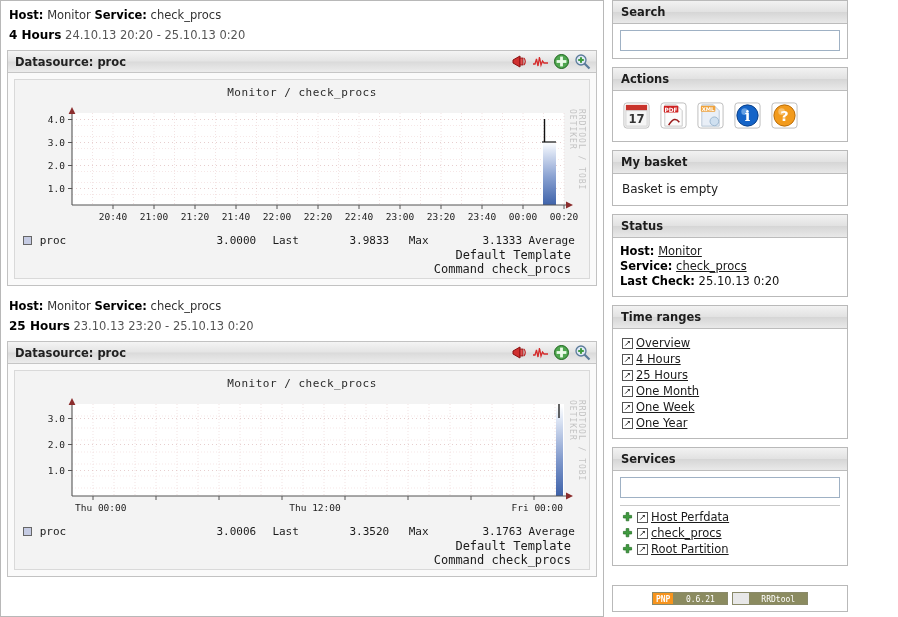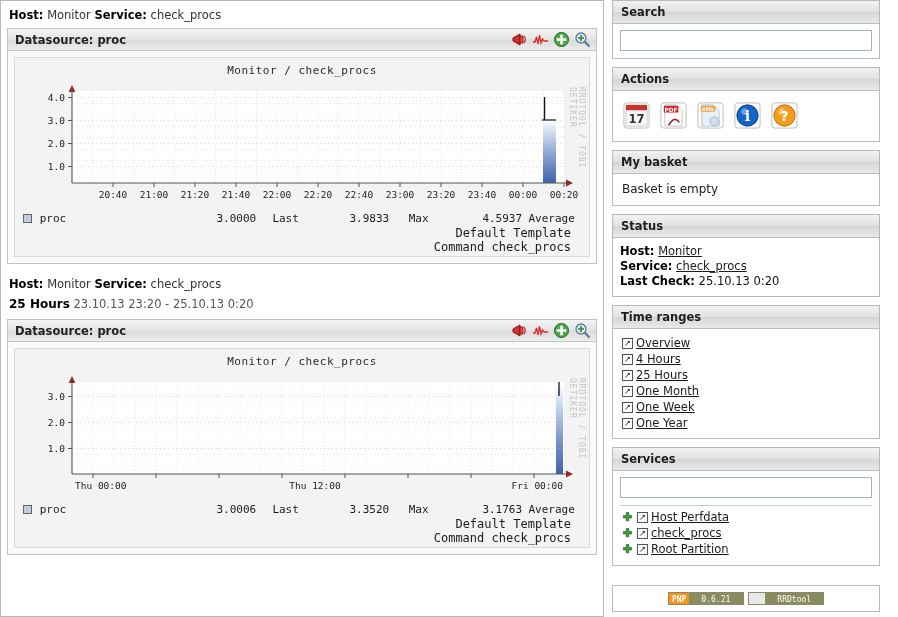--- a/index.html
+++ b/index.html
@@ -88,21 +88,21 @@
   .lg-lab { width: 62px; text-align: center; }
   .legend-foot {
     text-align: right; padding: 1px 10px 0 0; font-size: 12px;
     font-family: "DejaVu Sans Mono", "Liberation Mono", monospace;
   }
   .legend-foot div { line-height: 14px; }
 
   
   #right {
     position: absolute; left: 612px; top: 0;
-    width: 268px; height: 617px;
+    width: 236px; height: 617px;
   }
   .box {
     border: 1px solid #b9b9b9;
     background: #fff;
     margin-bottom: 8px;
   }
   .box-head {
     background: linear-gradient(to bottom, #f2f2f2 0%, #e2e2e2 48%, #d6d6d6 52%, #e9e9e9 100%);
     border-bottom: 1px solid #bcbcbc;
     font-weight: bold; font-size: 11.5px; color: #1d1d1d;
@@ -141,21 +141,21 @@
 
   .footer-box {
     border: 1px solid #b9b9b9; background: #fff;
     padding: 6px; display: flex; justify-content: center; gap: 4px; margin-top: 19px;
   }
   .badge {
     display: flex; height: 13px; font-family: "DejaVu Sans Mono","Liberation Mono",monospace;
     font-size: 8px; line-height: 13px; border: 1px solid #8a8a6a;
   }
   .badge .b-l { padding: 0 3px; font-weight: bold; }
-  .badge .b-r { padding: 0 12px; background: #8b8b60; color: #fff; min-width: 54px; text-align: left; }
+  .badge .b-r { padding: 0 12px; background: #8b8b60; color: #fff; min-width: 54px; text-align: center; }
   .badge.pnp .b-l { background: #f7941d; color: #fff; }
   .badge.rrd .b-l { background: #e8e8e8; color: #888; min-width: 16px; }
 
   
   #wm {
     position: absolute; right: 6px; bottom: 2px;
     text-align: right; user-select: none;
   }
   #wm .wm1 {
     font-family: "DejaVu Sans", sans-serif;
@@ -176,20 +176,24 @@
 <div id="page">
 
   <div id="left">
 
     <div class="graph-block">
       <div class="gb-title">
         <b>Host:</b>
         <span>Monitor</span>
         <b>Service:</b>
         <span>check_procs</span>
+      </div>
+      <div class="gb-range">
+        <b>4 Hours</b>
+        <span>24.10.13 20:20 - 25.10.13 0:20</span>
       </div>
 
       <div class="panel">
         <div class="panel-head">
           <span>Datasource: proc</span>
           <span class="panel-tools">
             <svg class="tool" viewBox="0 0 17 17">
               <path d="M2 7 L9 3 L9 14 L2 10 Z" fill="#d03030" stroke="#8a1010" stroke-width="1"></path>
               <rect x="9" y="5" width="3" height="7" fill="#e05050" stroke="#8a1010" stroke-width="0.8"></rect>
               <path d="M13 5 Q15.5 8.5 13 12" stroke="#c02020" stroke-width="1.2" fill="none"></path>
@@ -326,21 +330,21 @@
           </div>
 
           <div class="legend">
             <div class="legend-row1">
               <span class="lg-swatch"></span>
               <span class="lg-name">proc</span>
               <span class="lg-num">3.0000</span>
               <span class="lg-lab">Last</span>
               <span class="lg-num">3.9833</span>
               <span class="lg-lab">Max</span>
-              <span class="lg-num">4.5937</span>
+              <span class="lg-num">3.1333</span>
               <span class="lg-lab">Average</span>
             </div>
             <div class="legend-foot">
               <div>Default Template</div>
               <div>Command check_procs</div>
             </div>
           </div>
         </div>
       </div>
     </div>

